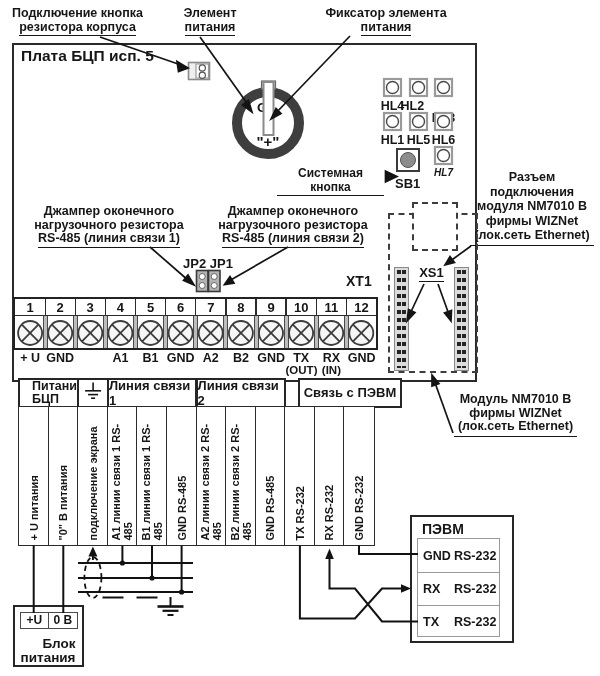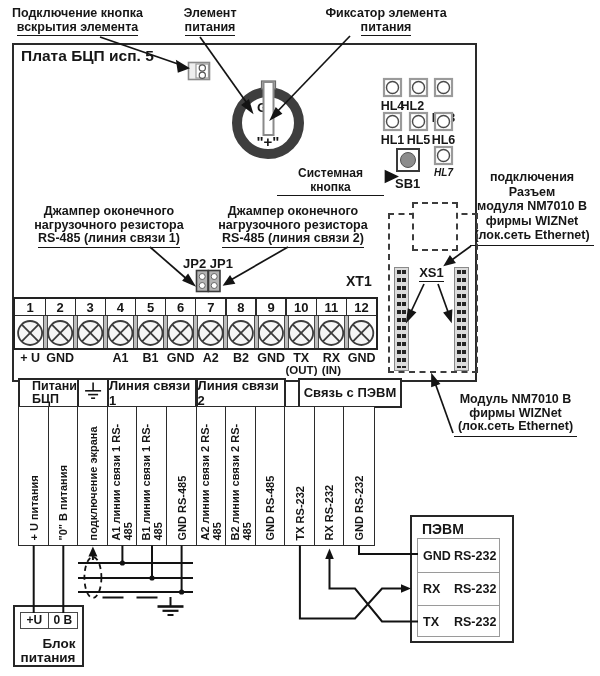--- a/index.html
+++ b/index.html
@@ -37,21 +37,21 @@
 </head>
 <body>
 
 <div class="stage">
 
   <div class="board"></div>
   <div class="abs" style="left:21px;top:47px;font-size:15.5px;">Плата БЦП исп. 5</div>
 
   <div class="cl" style="left:5px;top:7px;width:145px;">
     <div>Подключение кнопка</div>
-    <div><span class="u">вскрытия элемента</span></div>
+    <div><span class="u">резистора корпуса</span></div>
   </div>
   <div class="cl" style="left:168px;top:7px;width:84px;">
     <div>Элемент</div>
     <div><span class="u">питания</span></div>
   </div>
   <div class="cl" style="left:311px;top:7px;width:150px;">
     <div>Фиксатор элемента</div>
     <div><span class="u">питания</span></div>
   </div>
 
@@ -78,22 +78,22 @@
   </div>
   <div class="cl" style="left:214px;top:205px;width:158px;">
     <div>Джампер оконечного</div>
     <div>нагрузочного резистора</div>
     <div><span class="u">RS-485 (линия связи 2)</span></div>
   </div>
   <div class="abs" style="left:183px;top:256px;font-size:13px;">JP2 JP1</div>
   <div class="abs" style="left:346px;top:273px;font-size:14px;">XT1</div>
 
   <div class="cl" style="left:470px;top:170px;width:124px;line-height:14.6px;border-bottom:1.8px solid #161616;padding-bottom:2px;">
+    <div>Разъем</div>
     <div>подключения</div>
-    <div>Разъем</div>
     <div>модуля NM7010 B</div>
     <div>фирмы WIZNet</div>
     <div>(лок.сеть Ethernet)</div>
   </div>
 
   <div class="modrect"></div>
   <div class="ethjack"></div>
   <div class="pinstrip" style="left:393.5px;">
     <div class="pincol" style="left:2px;"></div>
     <div class="pincol" style="right:2px;"></div>

